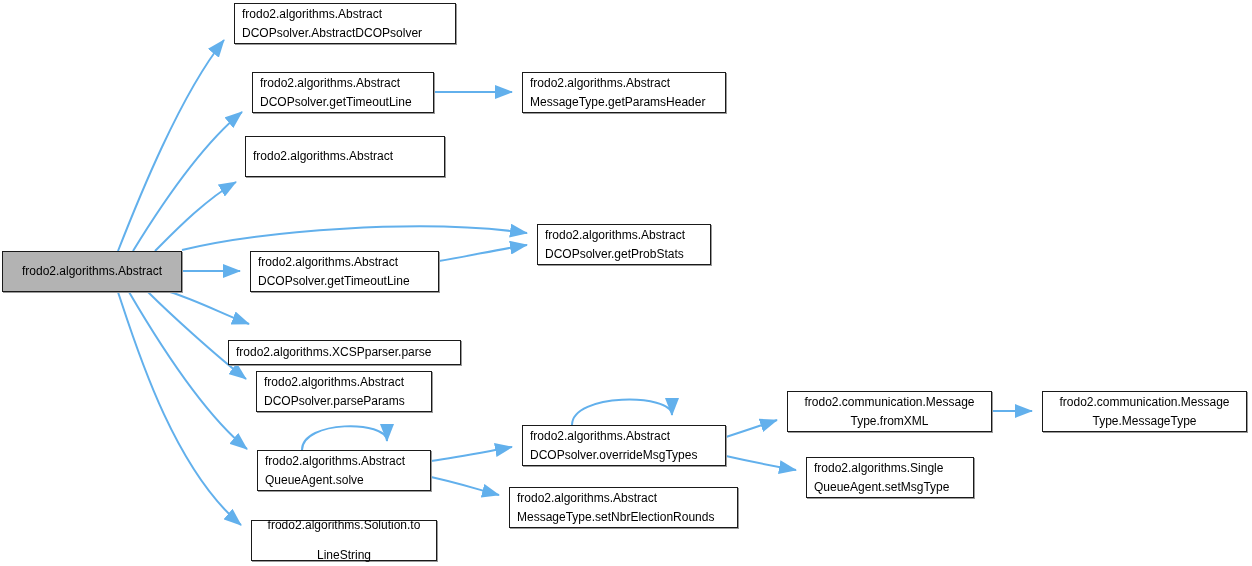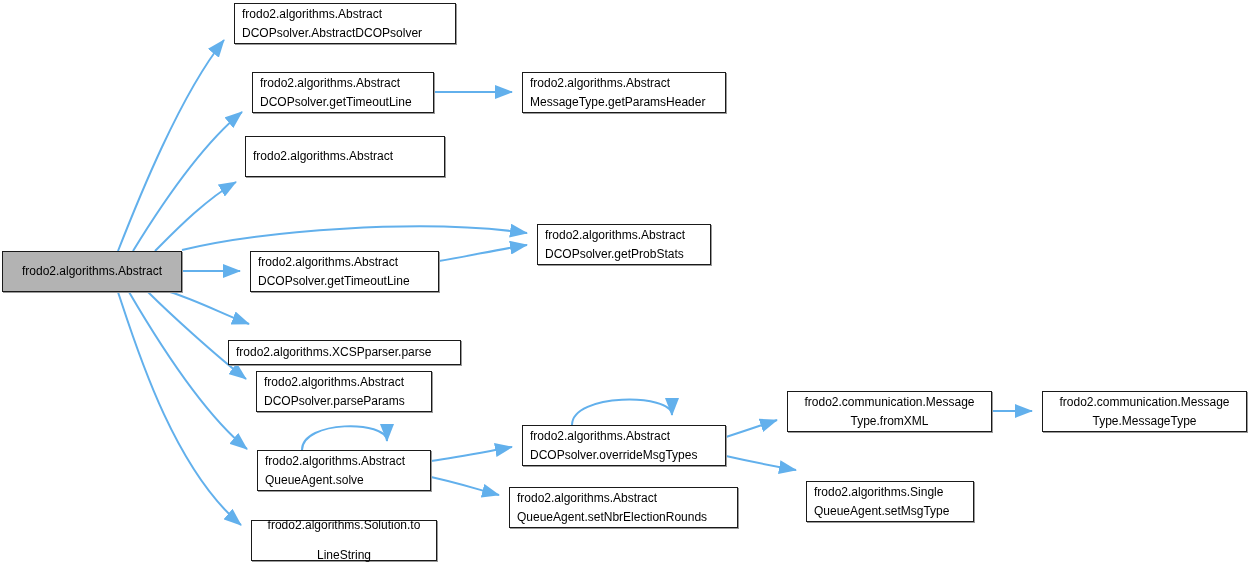--- a/index.html
+++ b/index.html
@@ -119,30 +119,30 @@
         <span class="nline">DCOPsolver.overrideMsgTypes</span>
       </div>
       <div class="node align-center" style="left: 787px; top: 391px; width: 205px; height: 41px;">
         <span class="nline">frodo2.communication.Message</span>
         <span class="nline">Type.fromXML</span>
       </div>
       <div class="node align-center" style="left: 1042px; top: 391px; width: 205px; height: 41px;">
         <span class="nline">frodo2.communication.Message</span>
         <span class="nline">Type.MessageType</span>
       </div>
-      <div class="node align-left" style="left: 806px; top: 457px; width: 168px; height: 41px; margin-top: 24px;">
+      <div class="node align-left" style="left: 806px; top: 457px; width: 168px; height: 41px;">
         <span class="nline">frodo2.algorithms.Single</span>
         <span class="nline">QueueAgent.setMsgType</span>
       </div>
       <div class="node align-left" style="left: 257px; top: 450px; width: 174px; height: 41px;">
         <span class="nline">frodo2.algorithms.Abstract</span>
         <span class="nline">QueueAgent.solve</span>
       </div>
       <div class="node align-left" style="left: 509px; top: 487px; width: 229px; height: 41px;">
         <span class="nline">frodo2.algorithms.Abstract</span>
-        <span class="nline">QueueAgent.setNbrElectionRounds</span>
+        <span class="nline">MessageType.setNbrElectionRounds</span>
       </div>
       <div class="node align-center" style="left: 251px; top: 520px; width: 186px; height: 41px; gap: 11px;">
         <span class="nline">frodo2.algorithms.Solution.to</span>
         <span class="nline">LineString</span>
       </div>
     </div>
 </div>
 
 </body></html>

